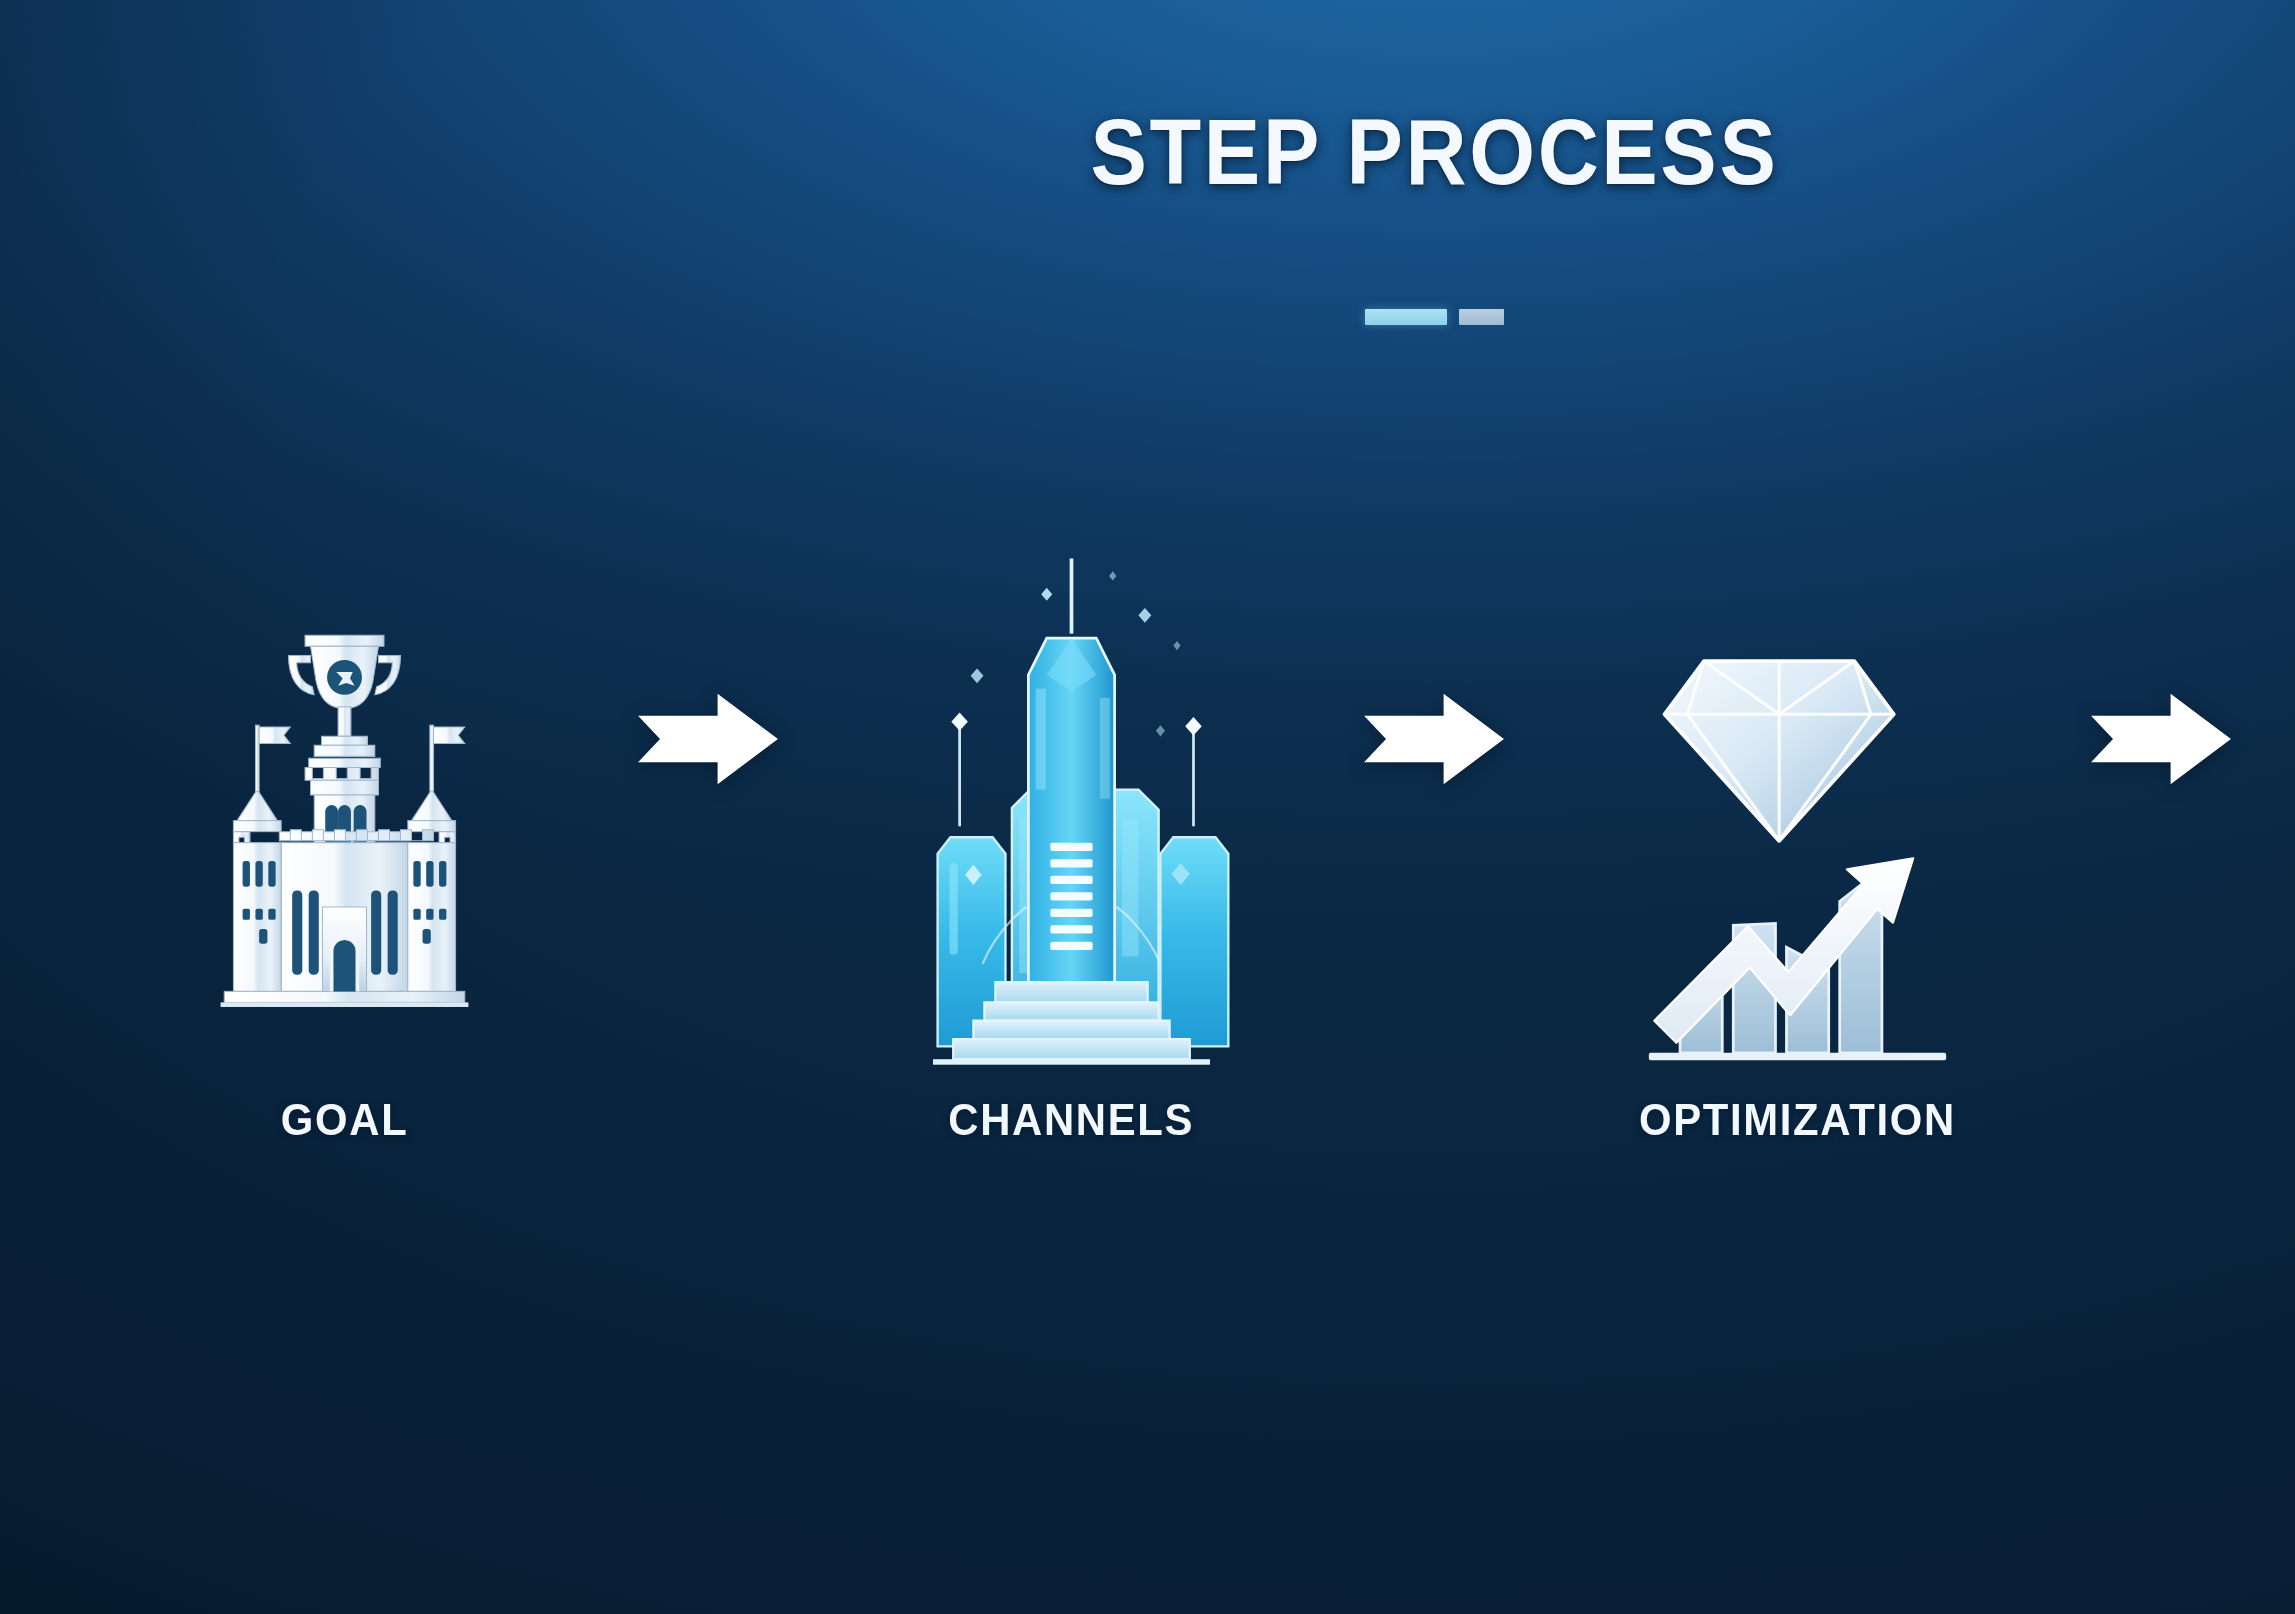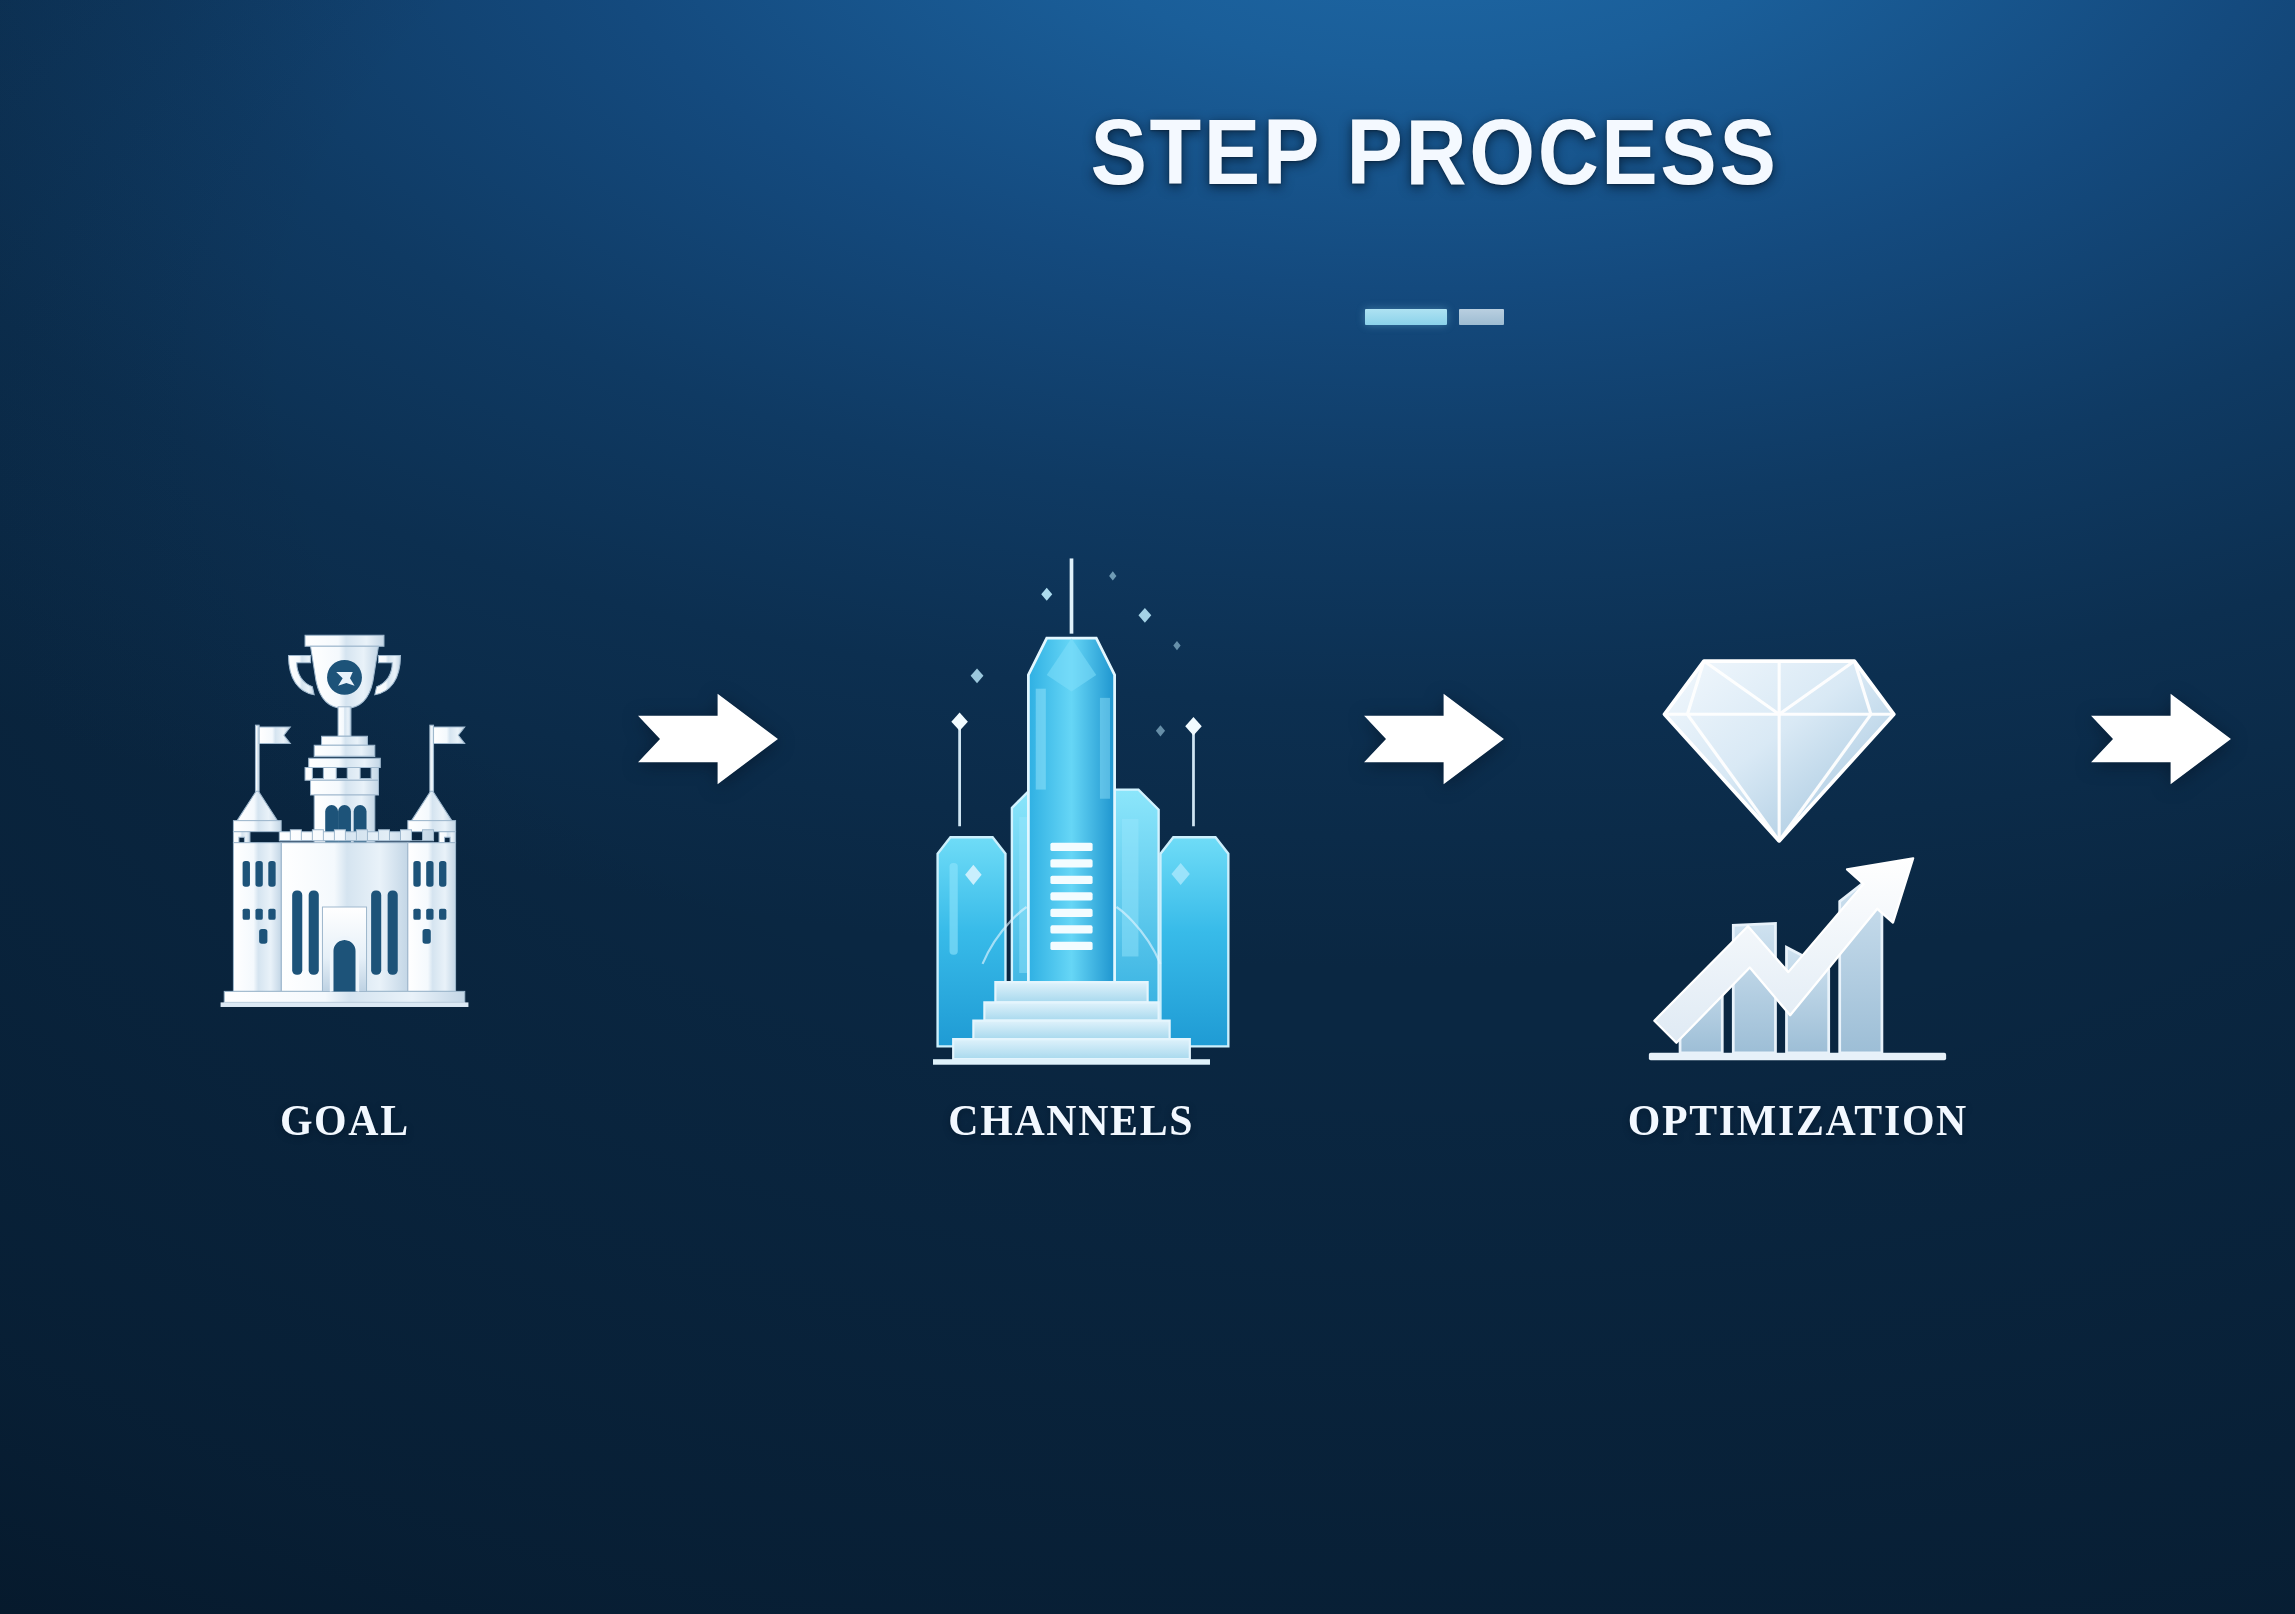--- a/index.html
+++ b/index.html
@@ -61,21 +61,20 @@
     height: 826px;
     display: flex;
     align-items: flex-start;
     justify-content: space-between;
   }
   .step {
     width: 459px;
     display: flex;
     flex-direction: column;
     align-items: center;
-    font-family: Liberation Serif, serif;
   }
   .icon-box {
     height: 670px;
     width: 100%;
     display: flex;
     align-items: flex-end;
     justify-content: center;
   }
   .step-label {
     margin-top: 20px;

